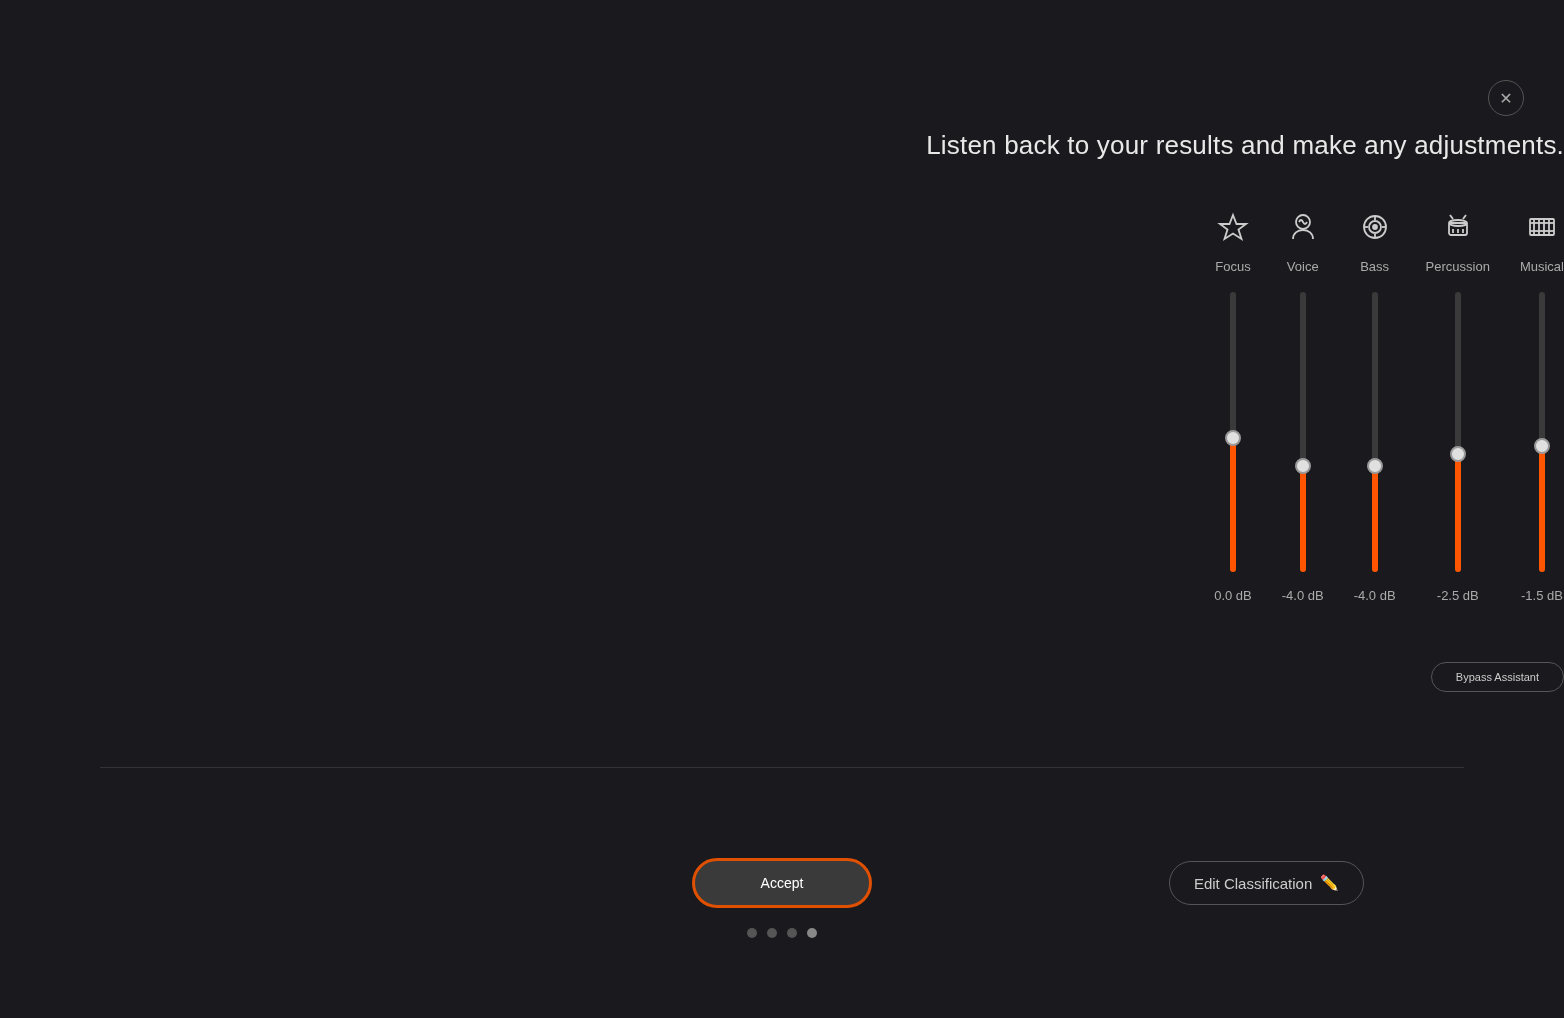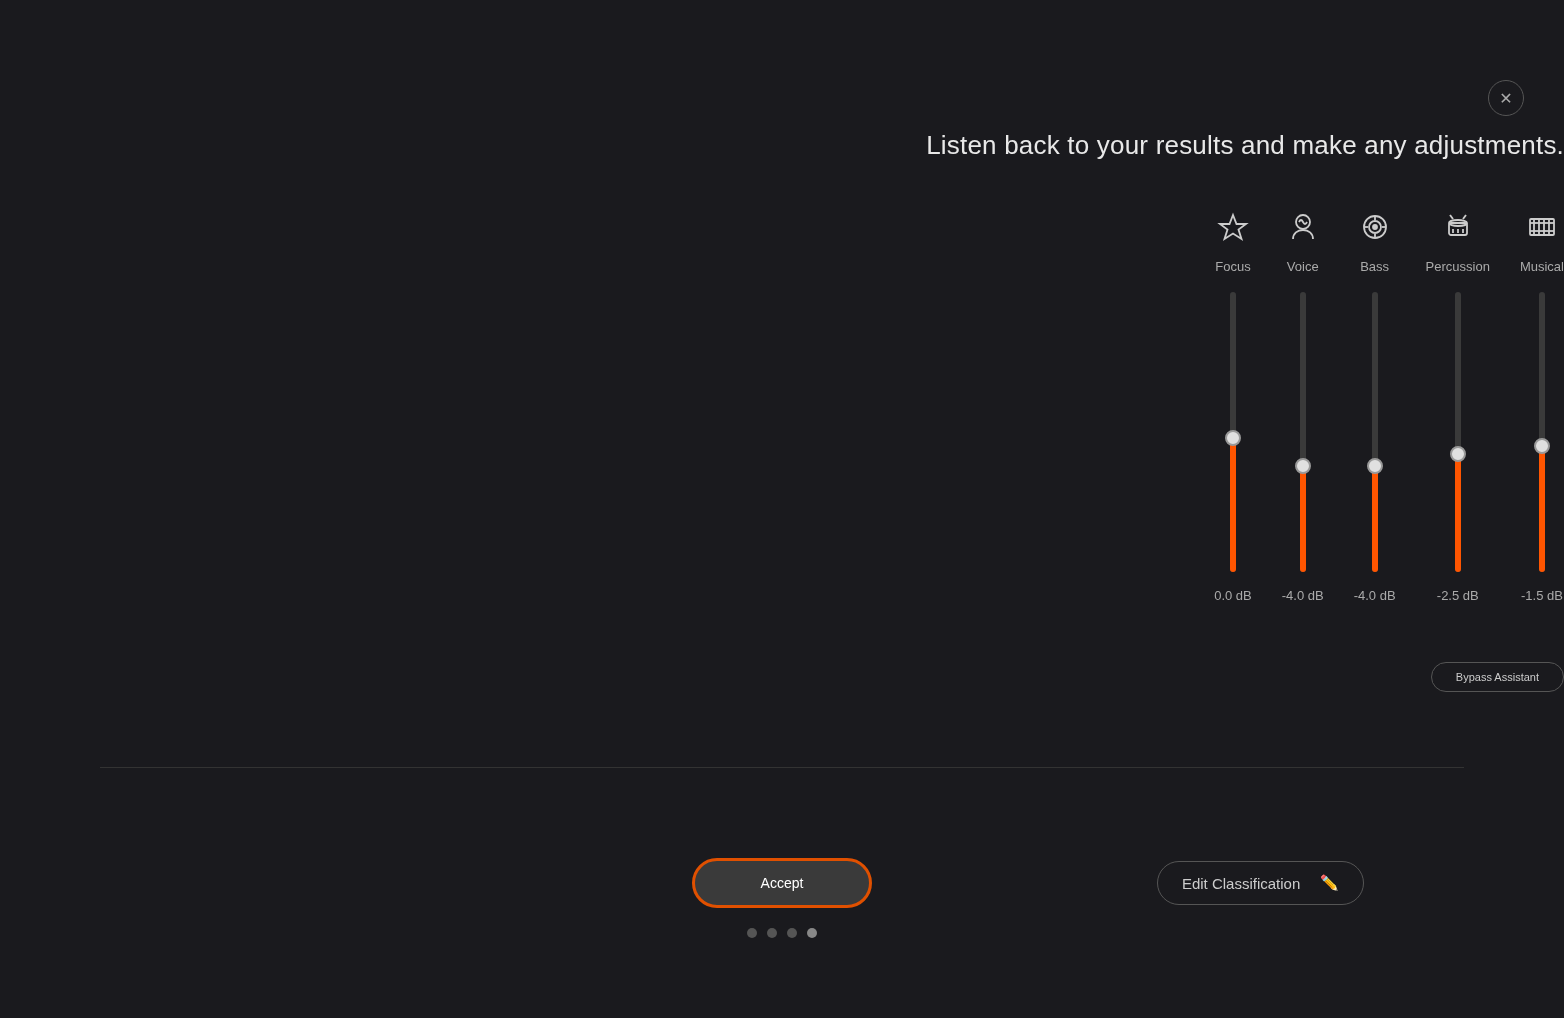--- a/index.html
+++ b/index.html
@@ -170,21 +170,21 @@
       right: 200px;
       padding: 12px 24px;
       border-radius: 30px;
       border: 1.5px solid #555;
       background: transparent;
       color: #cccccc;
       font-size: 15px;
       cursor: pointer;
       display: flex;
       align-items: center;
-      gap: 20px;
+      gap: 8px;
     }
 
     .pagination {
       display: flex;
       gap: 10px;
       align-items: center;
     }
 
     .dot {
       width: 10px;

